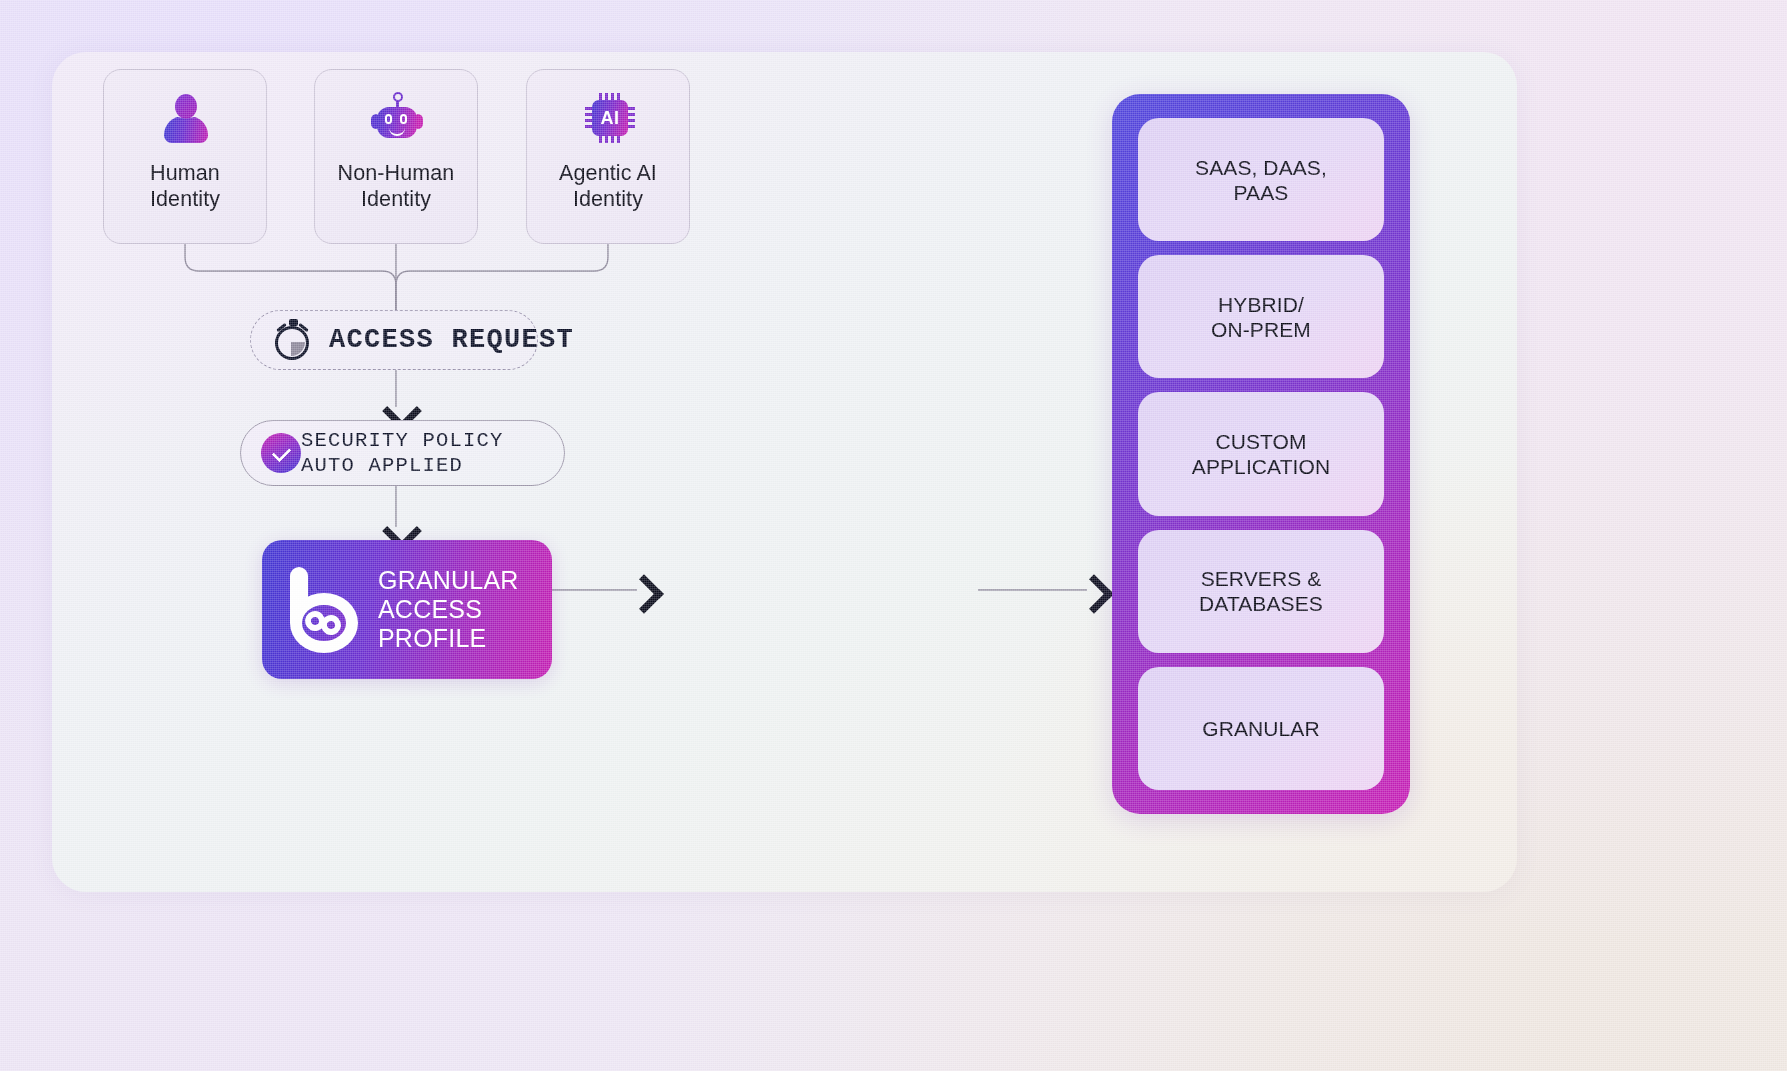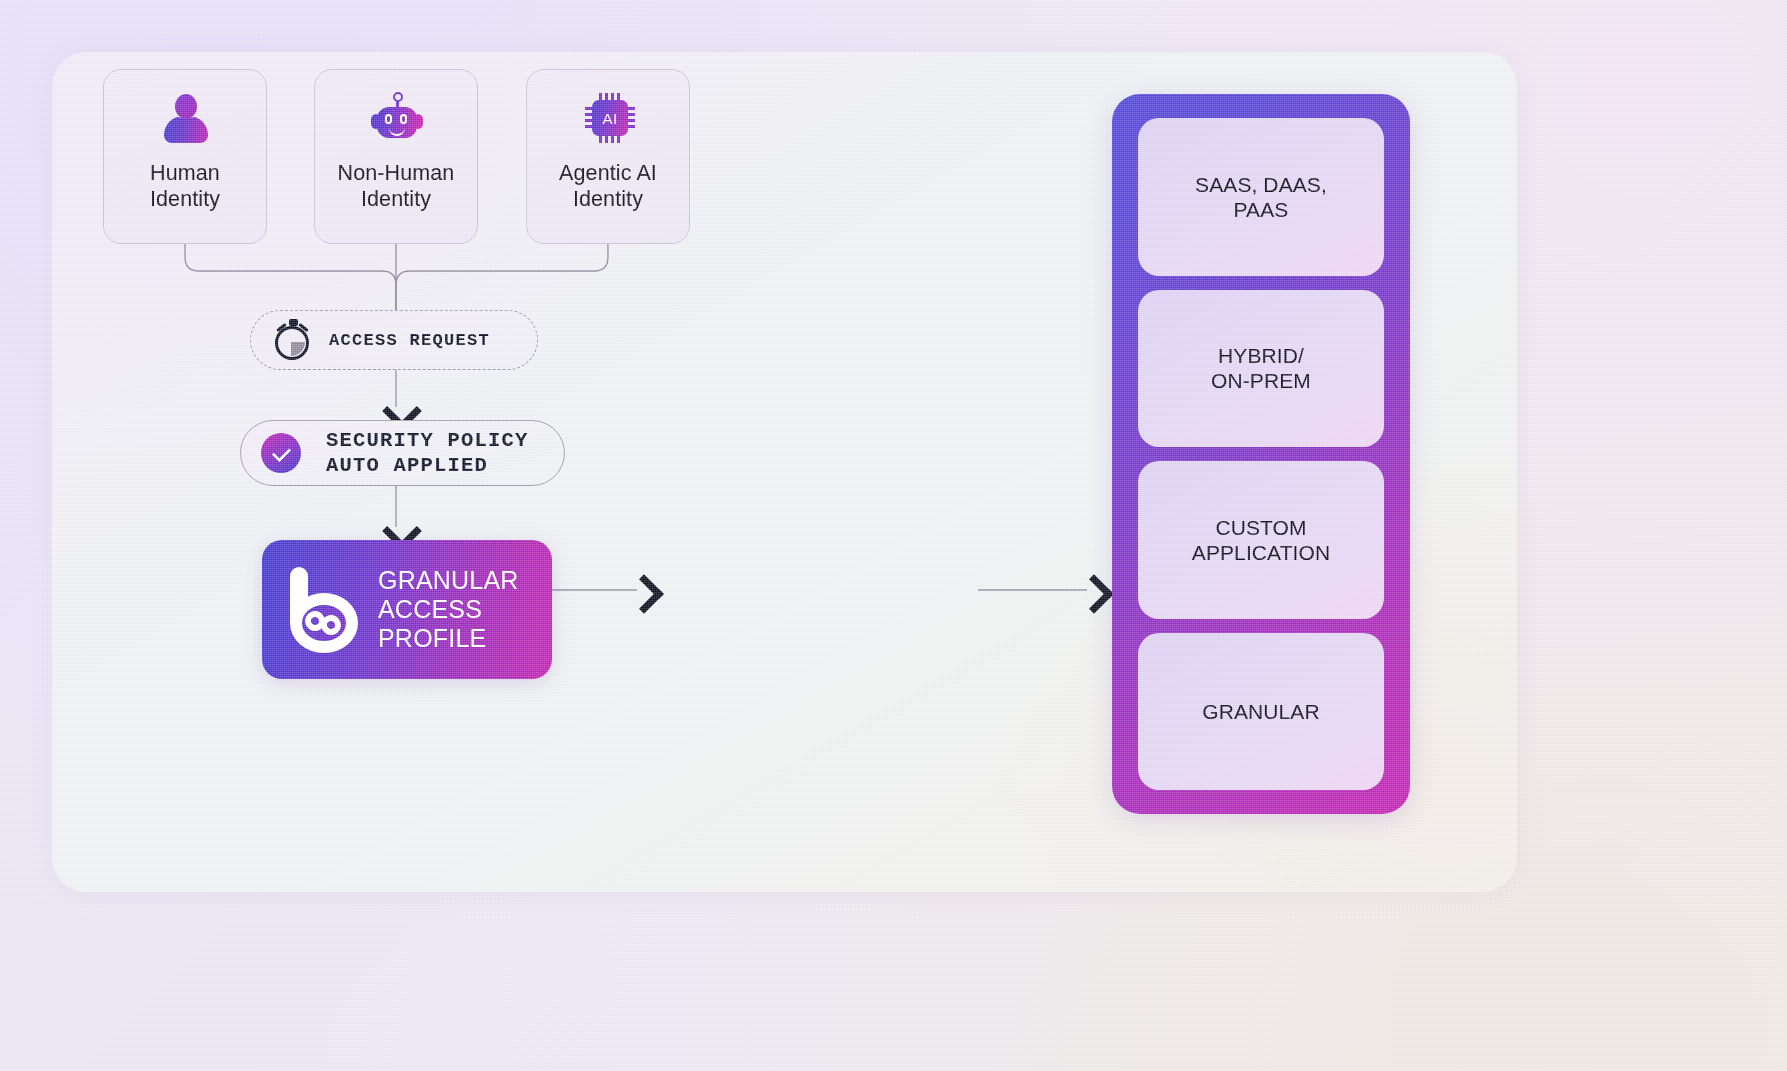--- a/index.html
+++ b/index.html
@@ -65,37 +65,37 @@
   .bot-eye{position:absolute;top:20px;width:7px;height:10px;border-radius:4px;
     border:2.2px solid #fff;box-sizing:border-box;}
   .bot-eye.l{left:17px;} .bot-eye.r{left:32px;}
   .bot-smile{position:absolute;left:21px;top:31px;width:16px;height:9px;
     border-bottom:2.4px solid #fff;border-radius:0 0 12px 12px;}
 
   
   .chip-body{position:absolute;left:12px;top:6px;width:36px;height:36px;border-radius:7px;
     background:linear-gradient(105deg,#4436d2 0%,#7b2bcc 48%,#c91fb2 100%);
     display:flex;align-items:center;justify-content:center;}
-  .chip-body span{color:#fff;font-size:15px;font-weight:400;letter-spacing:.4px;}
+  .chip-body span{color:#fff;font-size:18px;font-weight:700;letter-spacing:.4px;}
   .pin{position:absolute;background:#7b2bcc;}
   .pin.v{width:2.6px;height:7px;}
   .pin.h{width:7px;height:2.6px;}
 
   
   .wires{position:absolute;left:0;top:0;width:1465px;height:840px;overflow:visible;}
 
   
   .access-pill{
     position:absolute;left:198px;top:258px;width:288px;height:60px;
     border:1.6px dashed #9a93ad;border-radius:30px;
     display:flex;align-items:center;padding-left:22px;box-sizing:border-box;
     background:rgba(240,235,248,.35);
   }
   .access-pill .txt{
-    margin-left:16px;font-family:"Liberation Mono", monospace;font-size:17px;font-weight:bold;
+    margin-left:16px;font-family:"Liberation Mono", monospace;font-size:27px;font-weight:bold;
     letter-spacing:1.3px;color:#0c1026;white-space:nowrap;
   }
   
   .sw{position:relative;width:40px;height:42px;flex:0 0 40px;}
   .sw .dial{position:absolute;left:2px;top:7px;width:34px;height:34px;border-radius:50%;
     border:3px solid #0c1026;box-sizing:border-box;background:transparent;}
   .sw .pie{position:absolute;left:18px;top:23px;width:14px;height:14px;
     background:#8f8a9c;clip-path:polygon(0 0,100% 0,100% 100%,0 100%);
     border-radius:0 0 14px 0;}
   .sw .crown{position:absolute;left:15.5px;top:0px;width:9px;height:7px;border-radius:2px;background:#0c1026;}
@@ -113,21 +113,21 @@
     background:linear-gradient(160deg,#f1ecf8 0%,#eef1f5 100%);
     display:flex;align-items:center;padding-left:20px;box-sizing:border-box;
   }
   .check-circle{width:40px;height:40px;border-radius:50%;flex:0 0 40px;
     background:linear-gradient(150deg,#c81fb2 0%,#8a29c8 45%,#4434d2 100%);
     position:relative;}
   .check-circle::after{content:"";position:absolute;left:12px;top:14px;width:14px;height:8px;
     border-left:3px solid #fff;border-bottom:3px solid #fff;
     transform:rotate(-45deg);border-radius:1px;}
   .policy-box .txt{
-    margin-left:25px;font-family:"Liberation Mono", monospace;font-size:20.5px;font-weight:bold;
+    margin-left:0;font-family:"Liberation Mono", monospace;font-size:20.5px;font-weight:normal;
     letter-spacing:1.2px;line-height:25px;color:#0c1026;white-space:pre-line;
   }
 
   
   .gap-box{
     position:absolute;left:210px;top:488px;width:290px;height:139px;border-radius:20px;
     background:linear-gradient(100deg,#4036d4 0%,#6b2fd0 38%,#a024bd 70%,#c41fb3 100%);
     display:flex;align-items:center;padding-left:28px;box-sizing:border-box;
     box-shadow:0 4px 18px rgba(110,45,180,.18);
   }
@@ -282,16 +282,18 @@
   </div>
 
 
   <div class="res-panel">
     <div class="res-item">SAAS, DAAS,
 PAAS</div>
     <div class="res-item">HYBRID/
 ON-PREM</div>
     <div class="res-item">CUSTOM
 APPLICATION</div>
+    <div class="res-item">SERVERS &amp;
+DATABASES</div>
     <div class="res-item">GRANULAR</div>
   </div>
 
 </div>
 
 </body></html>

